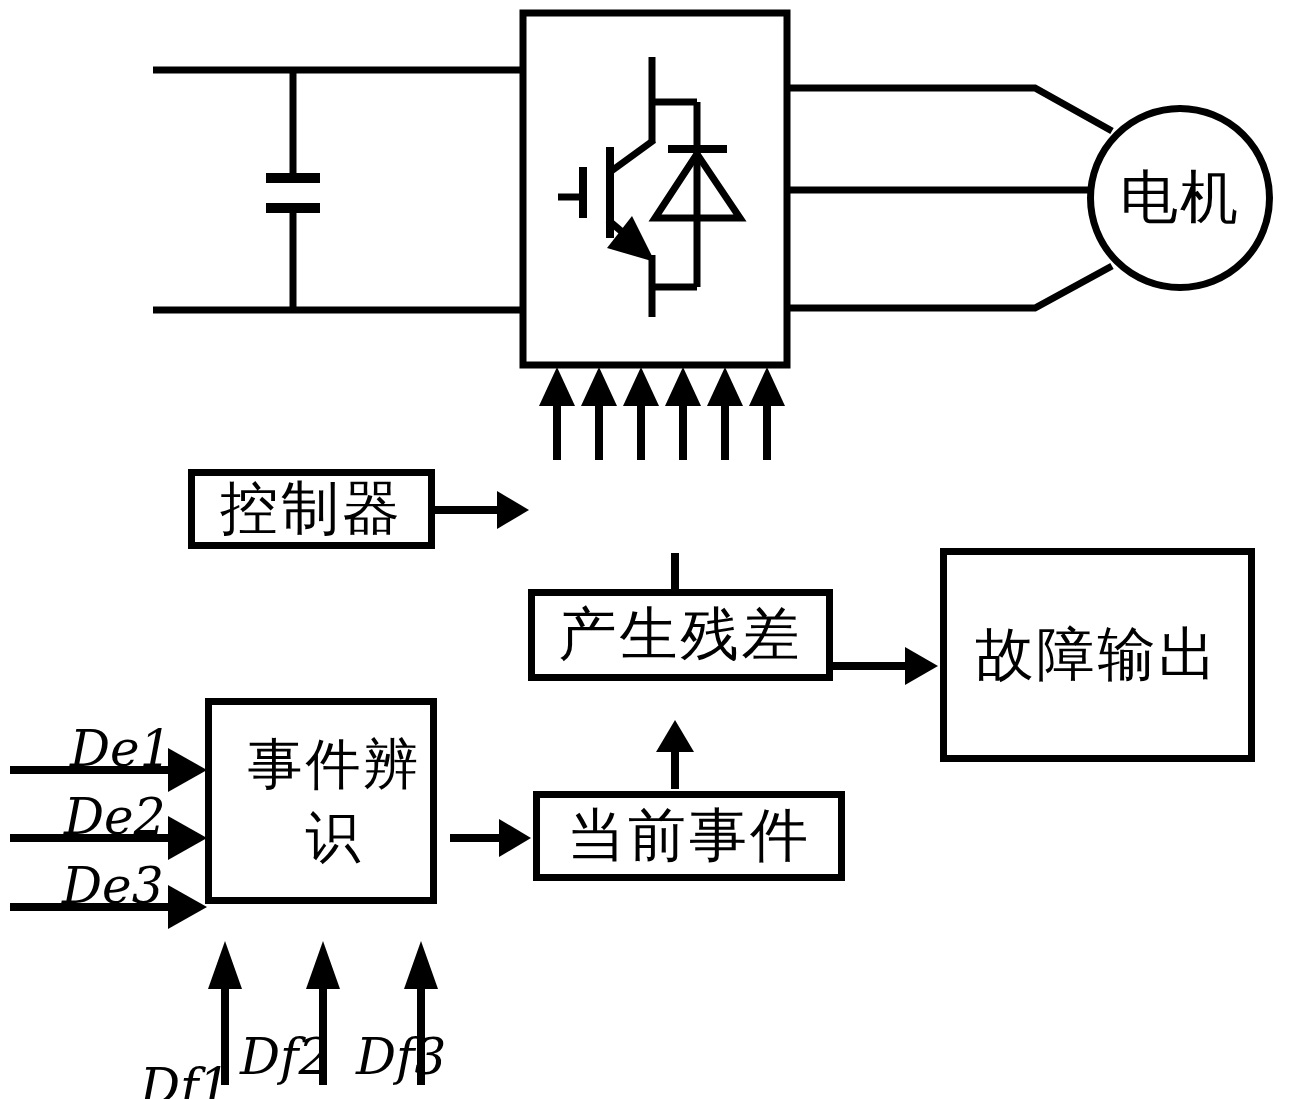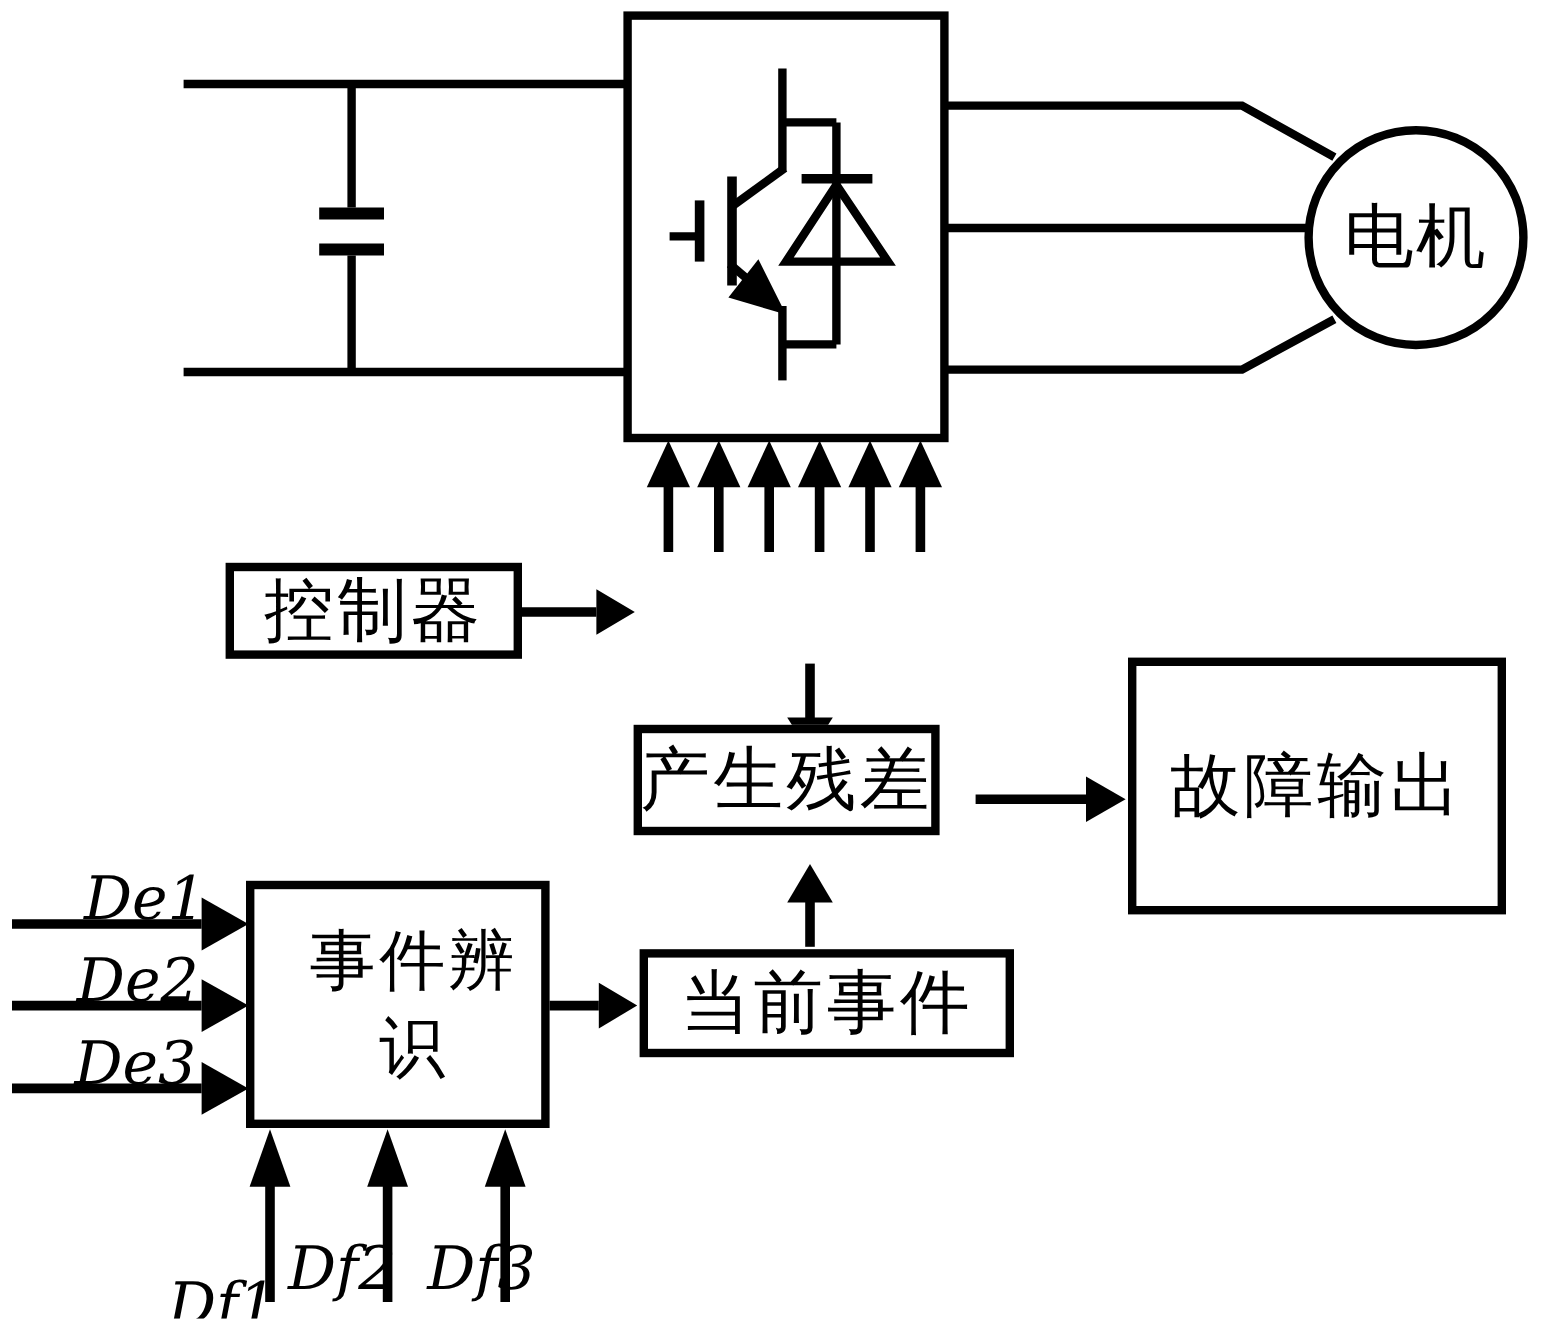--- a/index.html
+++ b/index.html
@@ -133,29 +133,29 @@
 
   <div class="box thick" style="left:188px; top:469px; width:247px; height:80px;">
     <span>控制器</span>
   </div>
 
   <div class="box circle" style="left:1087px; top:105px; width:186px; height:186px;">
     <span>电机</span>
   </div>
 
 
-  <div class="box thick" style="left:528px; top:604px; width:255px; height:92px;">
+  <div class="box thick" style="left:528px; top:589px; width:305px; height:92px;">
     <span>产生残差</span>
   </div>
 
   <div class="box thick" style="left:940px; top:548px; width:315px; height:214px;">
     <span>故障输出</span>
   </div>
 
-  <div class="box col thick" style="left:205px; top:734px; width:253px; height:206px;padding-left:27px;">
+  <div class="box col thick" style="left:205px; top:698px; width:232px; height:206px;padding-left:27px;">
     <span>事件辨</span>
     <span>识</span>
   </div>
 
   <div class="box thick" style="left:533px; top:791px; width:312px; height:90px;">
     <span>当前事件</span>
   </div>
 
   <div class="sig" style="left:70px;  top:724px;">De1</div>
   <div class="sig" style="left:64px;  top:792px;">De2</div>

